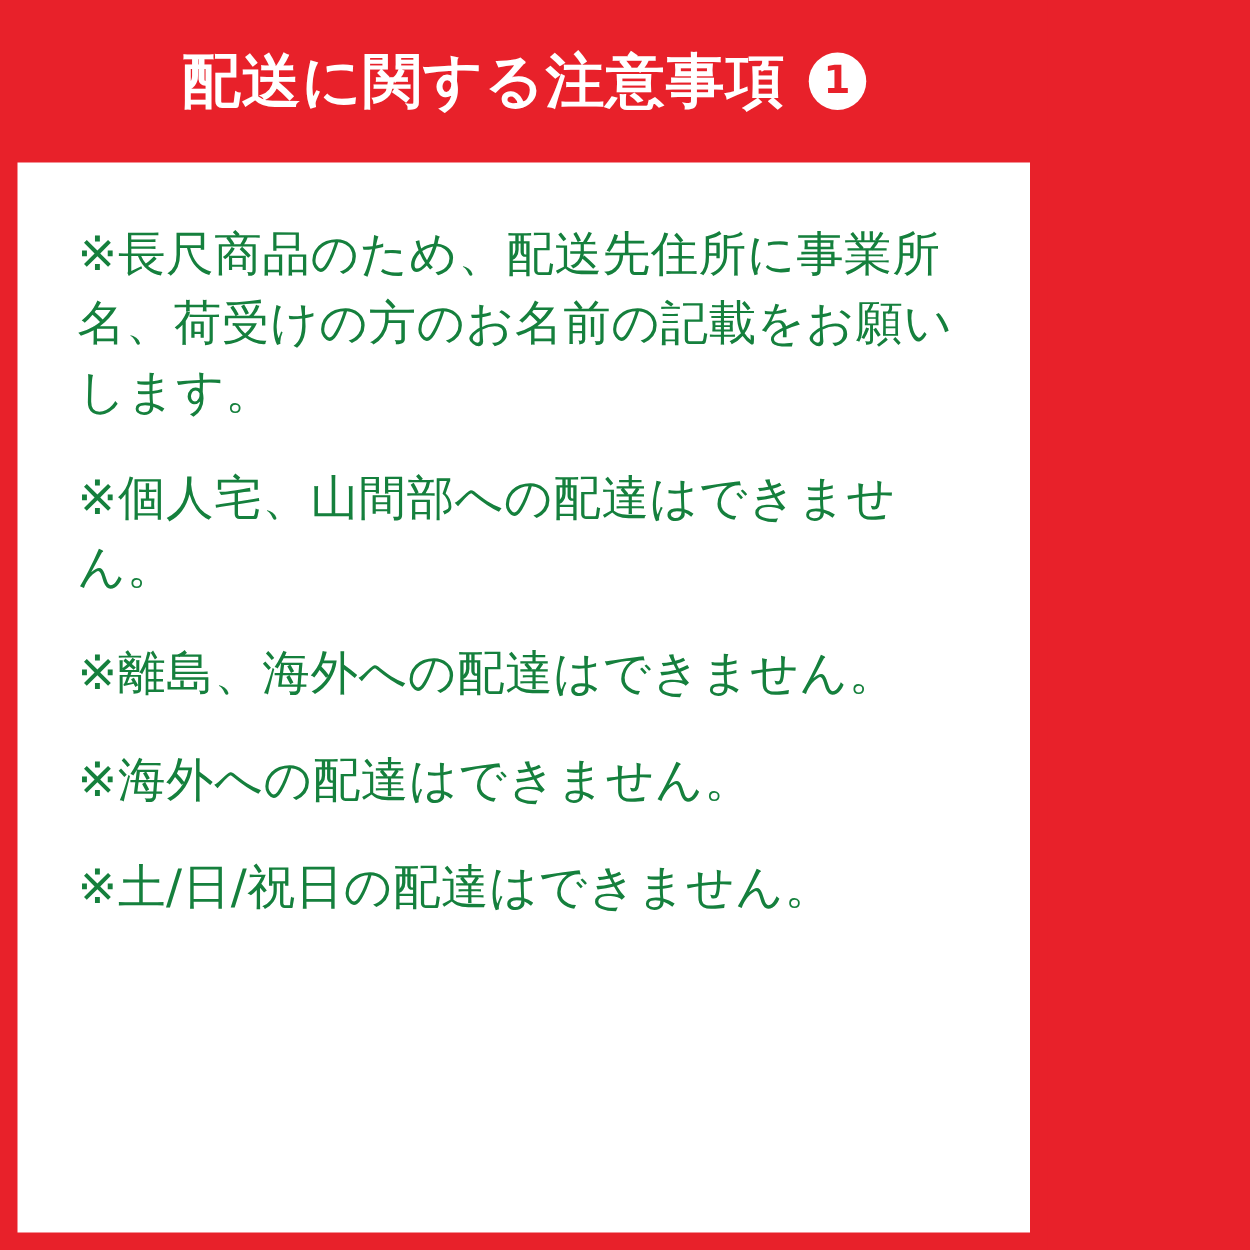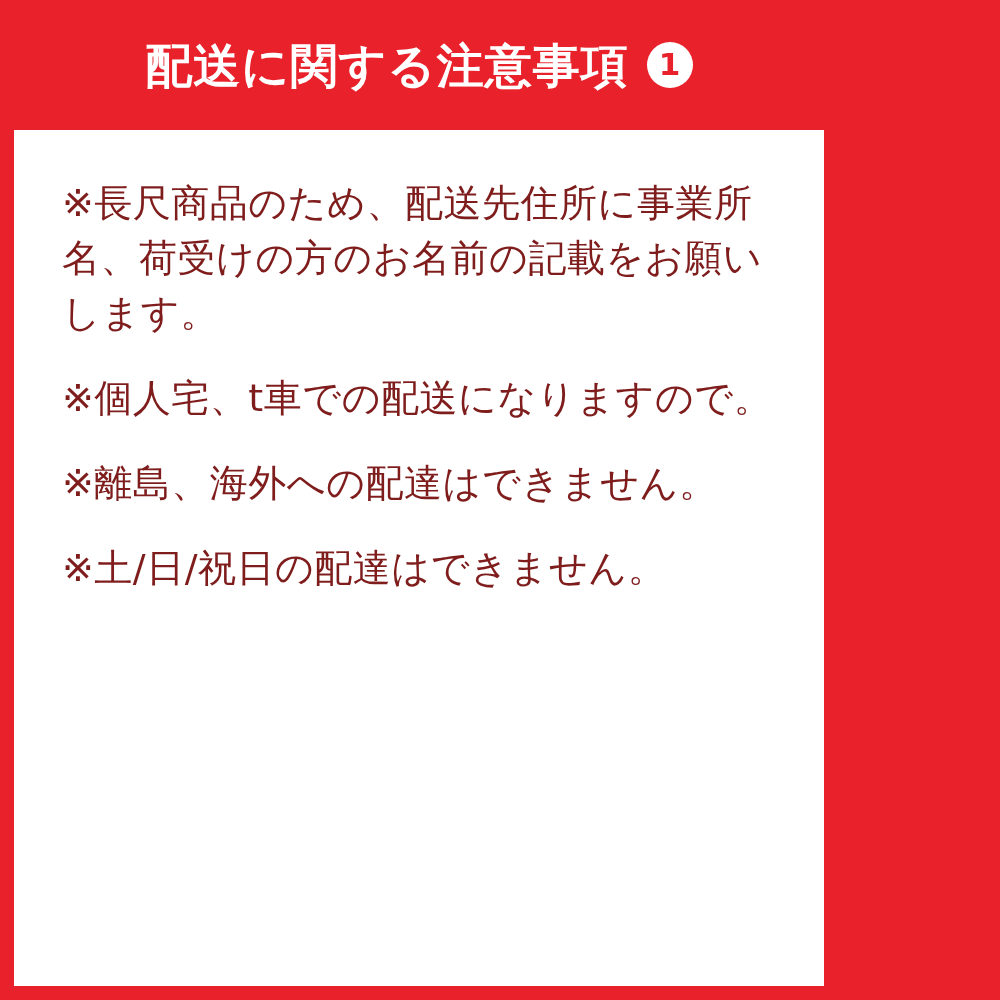--- a/index.html
+++ b/index.html
@@ -61,21 +61,21 @@
   .banner-body {
     flex: 1 1 auto;
     margin: 0 14px 14px 14px;
     background: #ffffff;
     padding: 46px 48px 0 48px;
     box-sizing: border-box;
     overflow: hidden;
   }
 
   .note {
-    color: #7f1d1d;
+    color: #15803d;
     font-size: 38px;
     line-height: 1.45;
     margin: 0 0 30px 0;
     text-indent: 0;
     padding-left: 0;
     letter-spacing: 0.5px;
   }
 
   .note:last-child {
     margin-bottom: 12px;
@@ -86,18 +86,19 @@
 
 <div class="banner">
 
   <div class="banner-header">
     <span class="banner-title">配送に関する注意事項</span>
     <span class="circled-number">1</span>
   </div>
 
   <div class="banner-body">
     <p class="note">※長尺商品のため、配送先住所に事業所名、荷受けの方のお名前の記載をお願いします。</p>
-    <p class="note">※個人宅、t車での配送になりますので。</p>
+    <p class="note">※個人宅、山間部への配達はできません。</p>
     <p class="note">※離島、海外への配達はできません。</p>
+    <p class="note">※海外への配達はできません。</p>
     <p class="note">※土/日/祝日の配達はできません。</p>
   </div>
 
 </div>
 
 </body></html>

